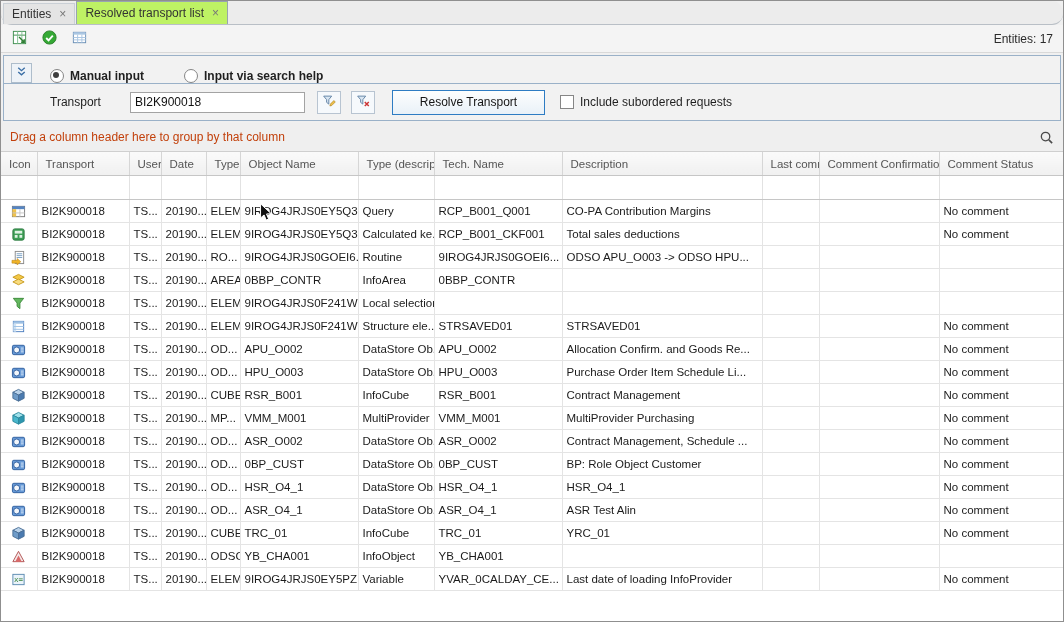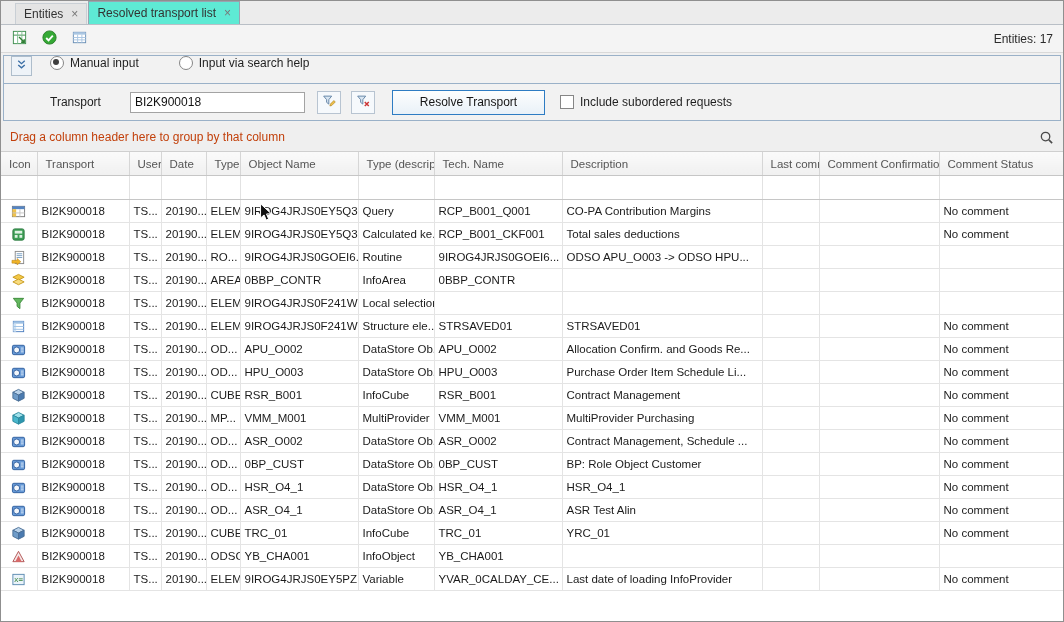--- a/index.html
+++ b/index.html
@@ -1,33 +1,33 @@
 <!DOCTYPE html>
 <html><head>
 <meta charset="utf-8">
 <style>
   html,body{margin:0;padding:0;background:#d6d6d6;font-family:"Liberation Sans",sans-serif;}
   .window{width:1064px;height:622px;box-sizing:border-box;border:1px solid #8f8f8f;background:#f0f0f0;
           position:relative;overflow:hidden;display:flex;flex-direction:column;}
 
   
-  .tabbar{height:23px;background:#ececec;border-bottom:1px solid #b9bfc6;display:flex;align-items:flex-end;padding-left:14px;flex:none;}
+  .tabbar{height:23px;background:#ececec;border-bottom:1px solid #b9bfc6;display:flex;align-items:flex-end;padding-left:2px;flex:none;border-radius:11px;}
   .tab{height:20px;display:flex;align-items:center;gap:8px;padding:0 8px;font-size:12px;color:#333;
        border:1px solid #c9cfd5;border-bottom:none;background:#e4e4e4;margin-right:1px;cursor:default;}
-  .tab.active{background:#5eead4;height:22px;border-color:#98a4b0;}
+  .tab.active{background:#bef264;height:22px;border-color:#98a4b0;}
   .tab .close{color:#777;font-size:12px;line-height:1;}
 
   
   .toolbar{height:27px;background:#f4f4f4;border-bottom:1px solid #d9d9d9;display:flex;align-items:center;padding:0 6px;flex:none;}
   .tbtn{width:25px;height:23px;border:1px solid transparent;background:transparent;display:flex;align-items:center;justify-content:center;padding:0;}
   .entities-count{margin-left:auto;font-size:12px;color:#2b2b2b;padding-right:4px;}
 
   
   .filter-panel{margin:2px;border:1px solid #9ab1c8;background:#f2f2f2;flex:none;}
-  .fp-row1{height:27px;display:flex;align-items:flex-start;padding-left:7px;}
+  .fp-row1{height:27px;display:flex;align-items:flex-end;padding-left:7px;font-weight:bold;}
   .collapse-btn{width:21px;height:20px;border:1px solid #aebdcb;background:#eef3f8;display:flex;align-items:center;justify-content:center;padding:0;margin-right:18px;}
   .radio-item{display:flex;align-items:center;gap:6px;font-size:12px;color:#1f1f1f;margin-right:40px;}
   .radio{width:12px;height:12px;border:1px solid #868686;border-radius:50%;background:#fff;position:relative;flex:none;}
   .radio.checked::after{content:"";position:absolute;left:2px;top:2px;width:6px;height:6px;border-radius:50%;background:#3f3f3f;}
   .fp-row2{height:36px;border-top:1px solid #9ab1c8;display:flex;align-items:center;padding-left:46px;}
   .transport-label{width:80px;font-size:12px;color:#1f1f1f;}
   .transport-input{width:165px;height:19px;border:1px solid #a3a3a3;font-size:12px;padding:0 4px;font-family:inherit;background:#fff;color:#111;}
   .iconbtn{width:24px;height:23px;border:1px solid #b8c4d1;background:#f6f9fc;margin-left:10px;display:flex;align-items:center;justify-content:center;padding:0;}
   .iconbtn.first{margin-left:12px;}
   .resolve-btn{margin-left:17px;width:153px;height:25px;border:1px solid #2e7cc3;background:linear-gradient(#fdfefe,#e9f1f8);

